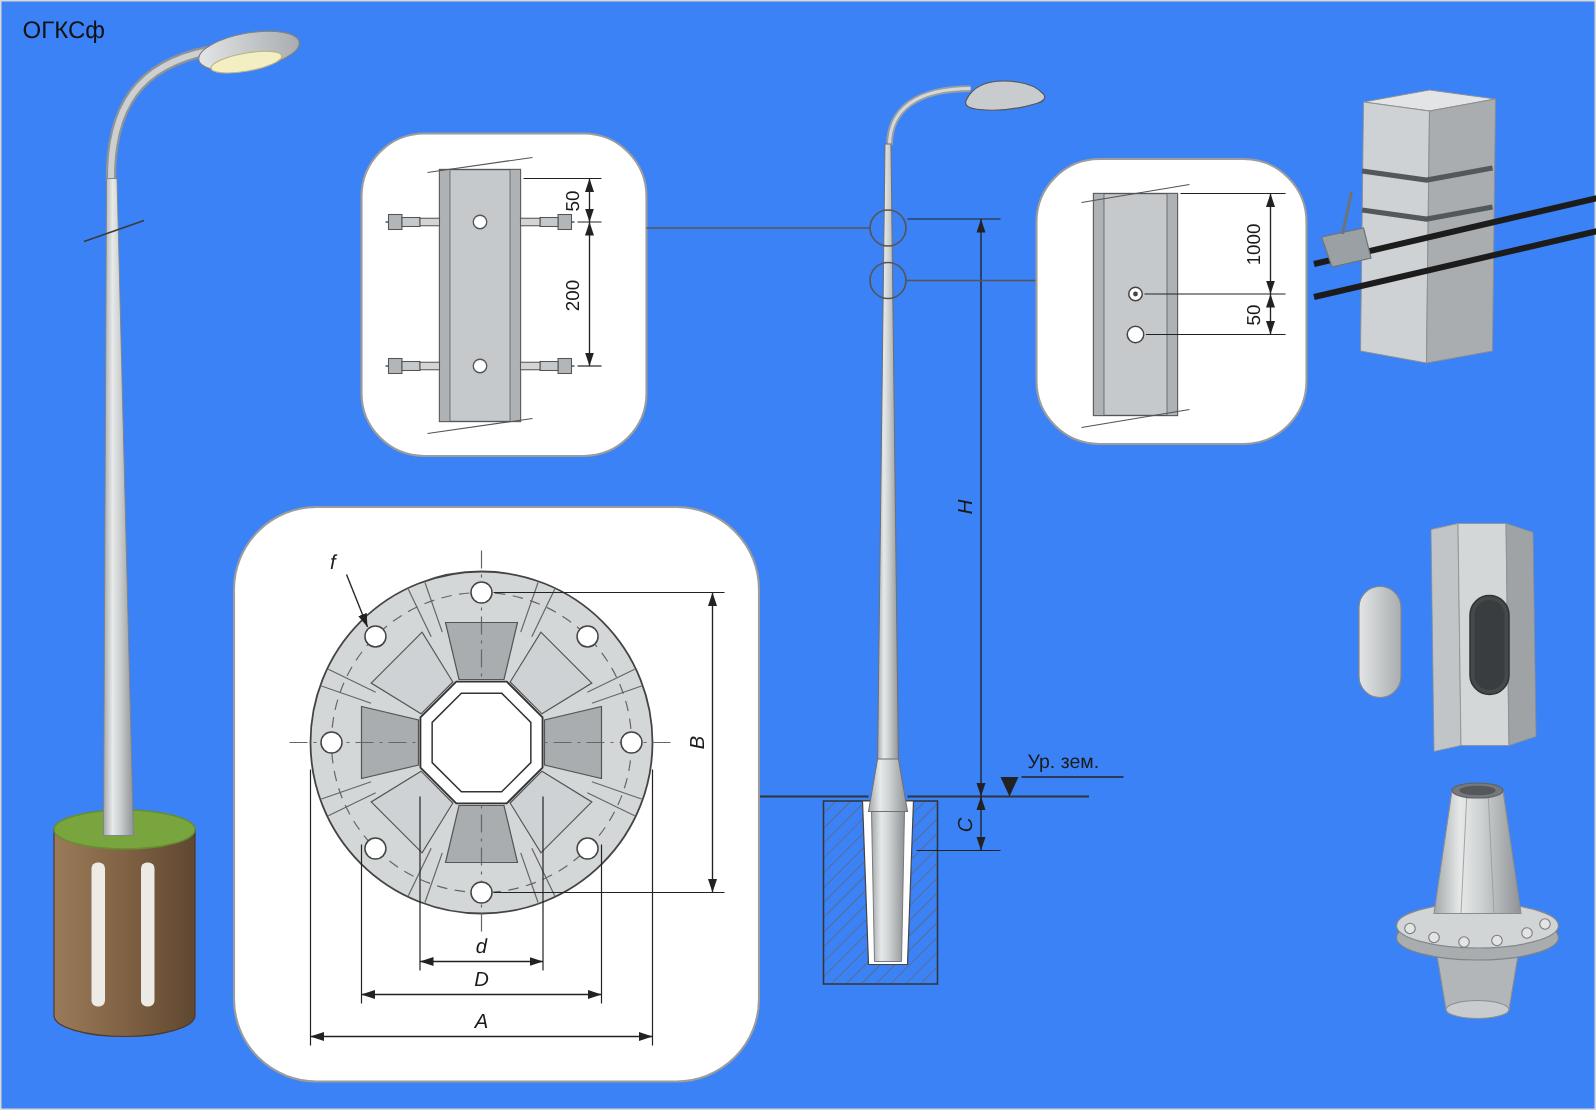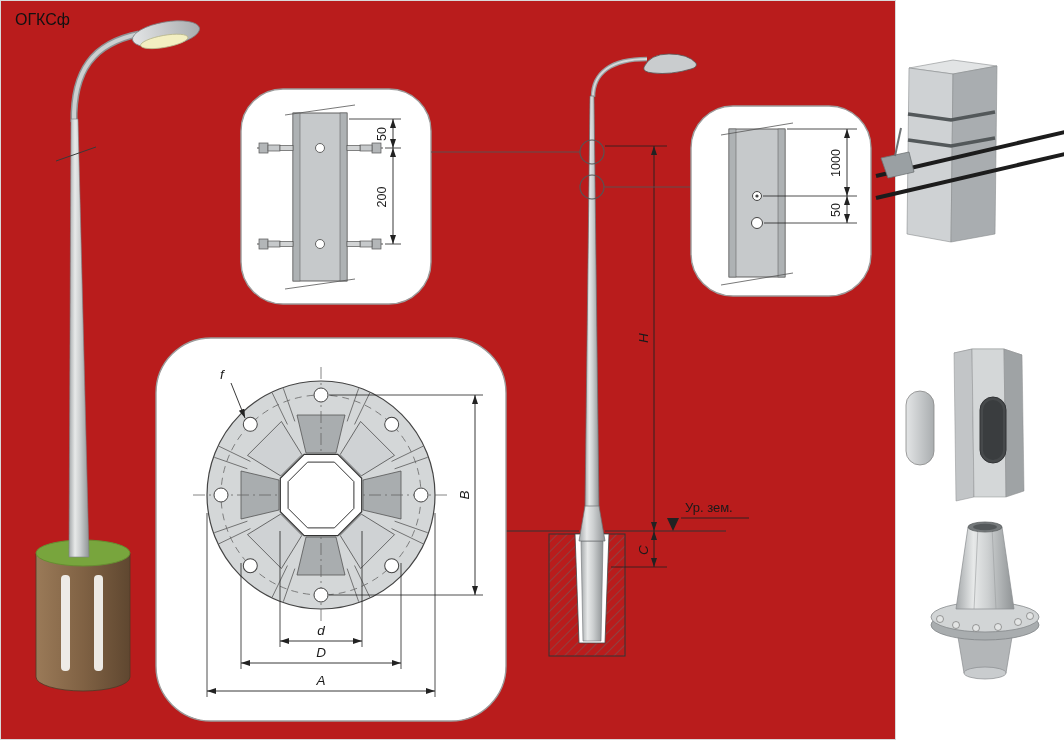--- a/index.html
+++ b/index.html
@@ -1,17 +1,17 @@
 <!DOCTYPE html>
 <html><head>
 <meta charset="utf-8">
 <style>
   html,body{margin:0;padding:0;background:#ffffff;}
-  .canvas{position:relative;width:896px;height:740px;border:1px solid #d9d9d9;
-          box-sizing:border-box;font-family:"Liberation Sans",sans-serif;background:#b91c1c;}
+  .canvas{position:relative;width:1064px;height:740px;border:1px solid #d9d9d9;
+          box-sizing:border-box;font-family:"Liberation Sans",sans-serif;background:#3b82f6;}
   svg{display:block}
   text{fill:#1a1a1a}
   .title{font-size:16px;fill:#111}
   .dim{font-size:12.5px}
   .dimI{font-size:13.5px;font-style:italic}
   .lbl{font-size:13px}
   .thin{stroke:#222;stroke-width:.9;fill:none}
   .ext{stroke:#222;stroke-width:.8;fill:none}
   .callout{fill:#fff;stroke:#9c9c9c;stroke-width:1.4}
   .edge{stroke:#555;stroke-width:.8}

